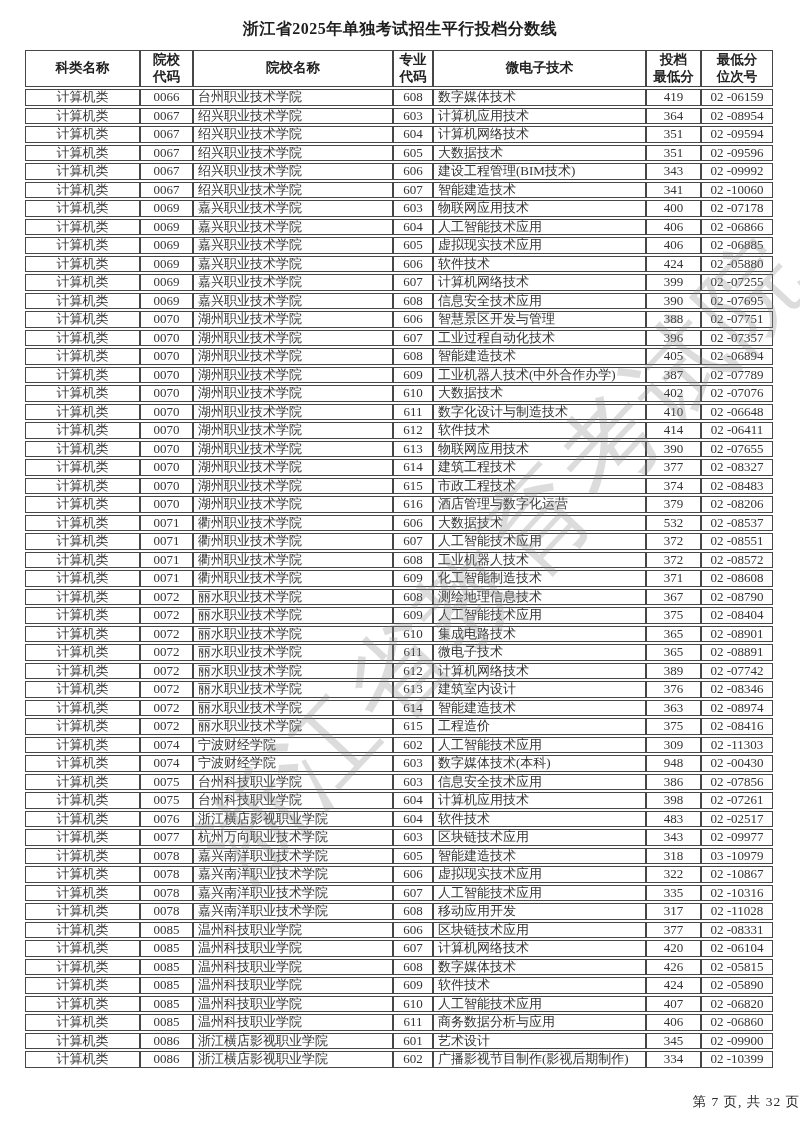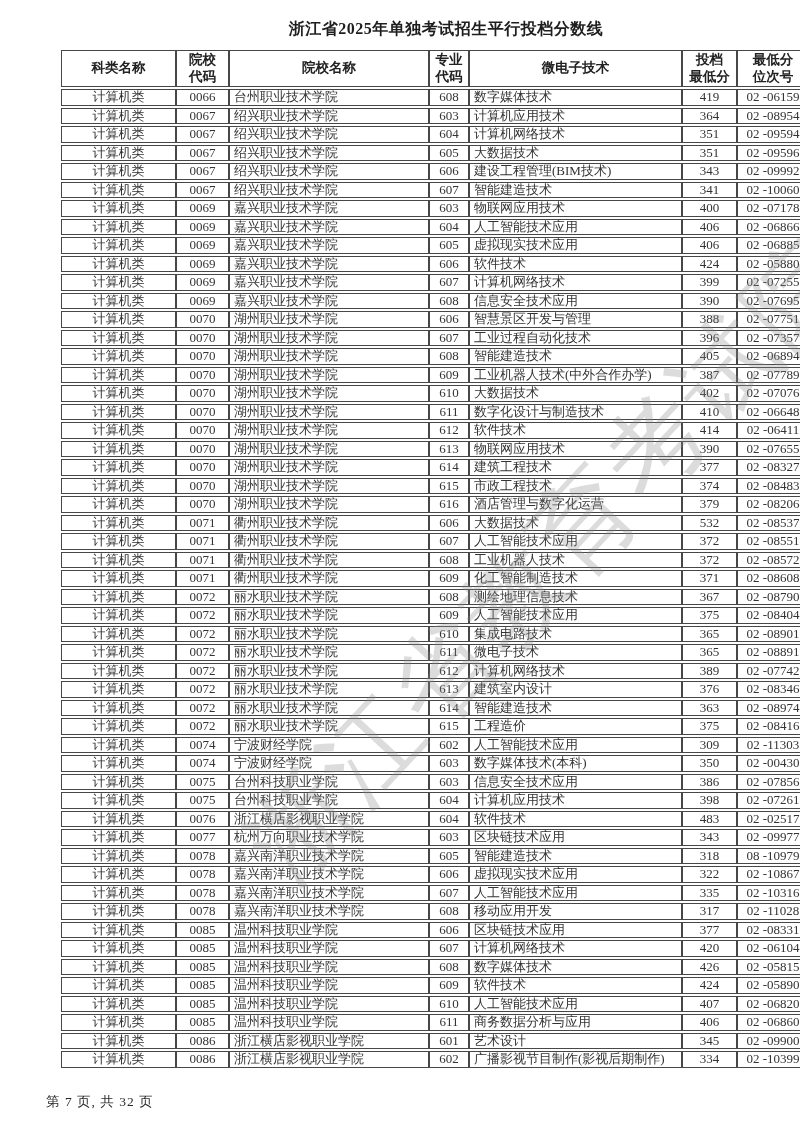--- a/index.html
+++ b/index.html
@@ -4,28 +4,28 @@
 <style>
   html,body{margin:0;padding:0;}
   body{
     width:800px;height:1132px;
     background:#ffffff;
     font-family:"Liberation Serif","DejaVu Serif",serif;
     color:#2f2f2f;
     position:relative;
     overflow:hidden;
   }
-  .page{position:absolute;inset:0;margin-left:46px;}
+  .page{position:absolute;inset:0;}
   .title{
     position:absolute;top:19px;left:0;width:800px;
     text-align:center;font-size:16px;font-weight:bold;
     letter-spacing:0.5px;margin:0;color:#1e1e1e;
   }
   table.score{
-    position:absolute;left:15px;top:48px;width:748px;
+    position:absolute;left:25px;top:48px;width:748px;
     border-collapse:separate;border-spacing:0 2px;
     table-layout:fixed;
     font-size:13px;
   }
   th,td{
     box-sizing:border-box;
     border:1px solid #474747;
     padding:0 3px;
     overflow:hidden;
   }
@@ -42,21 +42,21 @@
   td.c2,td.c4{text-align:left;padding-left:4px;}
   .watermark{
     position:absolute;left:505px;top:560px;
     transform:translate(-50%,-50%) rotate(-47deg);
     font-size:100px;color:rgba(140,140,140,0.30);
     letter-spacing:4px;white-space:nowrap;
     z-index:3;pointer-events:none;font-weight:400;
   }
   .footer{
     position:absolute;top:1093px;left:0;width:800px;
-    text-align:left;font-size:13.5px;color:#2a2a2a;
+    text-align:right;font-size:13.5px;color:#2a2a2a;
     letter-spacing:1px;
   }
 </style>
 </head>
 <body>
 
 <div class="page">
 
   <h1 class="title">浙江省2025年单独考试招生平行投档分数线</h1>
 
@@ -411,21 +411,21 @@
           <td class="c4">人工智能技术应用</td>
           <td class="c5">309</td>
           <td class="c6">02 -11303</td>
         </tr>
         <tr>
           <td class="c0">计算机类</td>
           <td class="c1">0074</td>
           <td class="c2">宁波财经学院</td>
           <td class="c3">603</td>
           <td class="c4">数字媒体技术(本科)</td>
-          <td class="c5">350</td>
+          <td class="c5">948</td>
           <td class="c6">02 -00430</td>
         </tr>
         <tr>
           <td class="c0">计算机类</td>
           <td class="c1">0075</td>
           <td class="c2">台州科技职业学院</td>
           <td class="c3">603</td>
           <td class="c4">信息安全技术应用</td>
           <td class="c5">386</td>
           <td class="c6">02 -07856</td>
@@ -457,21 +457,21 @@
           <td class="c5">343</td>
           <td class="c6">02 -09977</td>
         </tr>
         <tr>
           <td class="c0">计算机类</td>
           <td class="c1">0078</td>
           <td class="c2">嘉兴南洋职业技术学院</td>
           <td class="c3">605</td>
           <td class="c4">智能建造技术</td>
           <td class="c5">318</td>
-          <td class="c6">08 -10979</td>
+          <td class="c6">03 -10979</td>
         </tr>
         <tr>
           <td class="c0">计算机类</td>
           <td class="c1">0078</td>
           <td class="c2">嘉兴南洋职业技术学院</td>
           <td class="c3">606</td>
           <td class="c4">虚拟现实技术应用</td>
           <td class="c5">322</td>
           <td class="c6">02 -10867</td>
         </tr>

